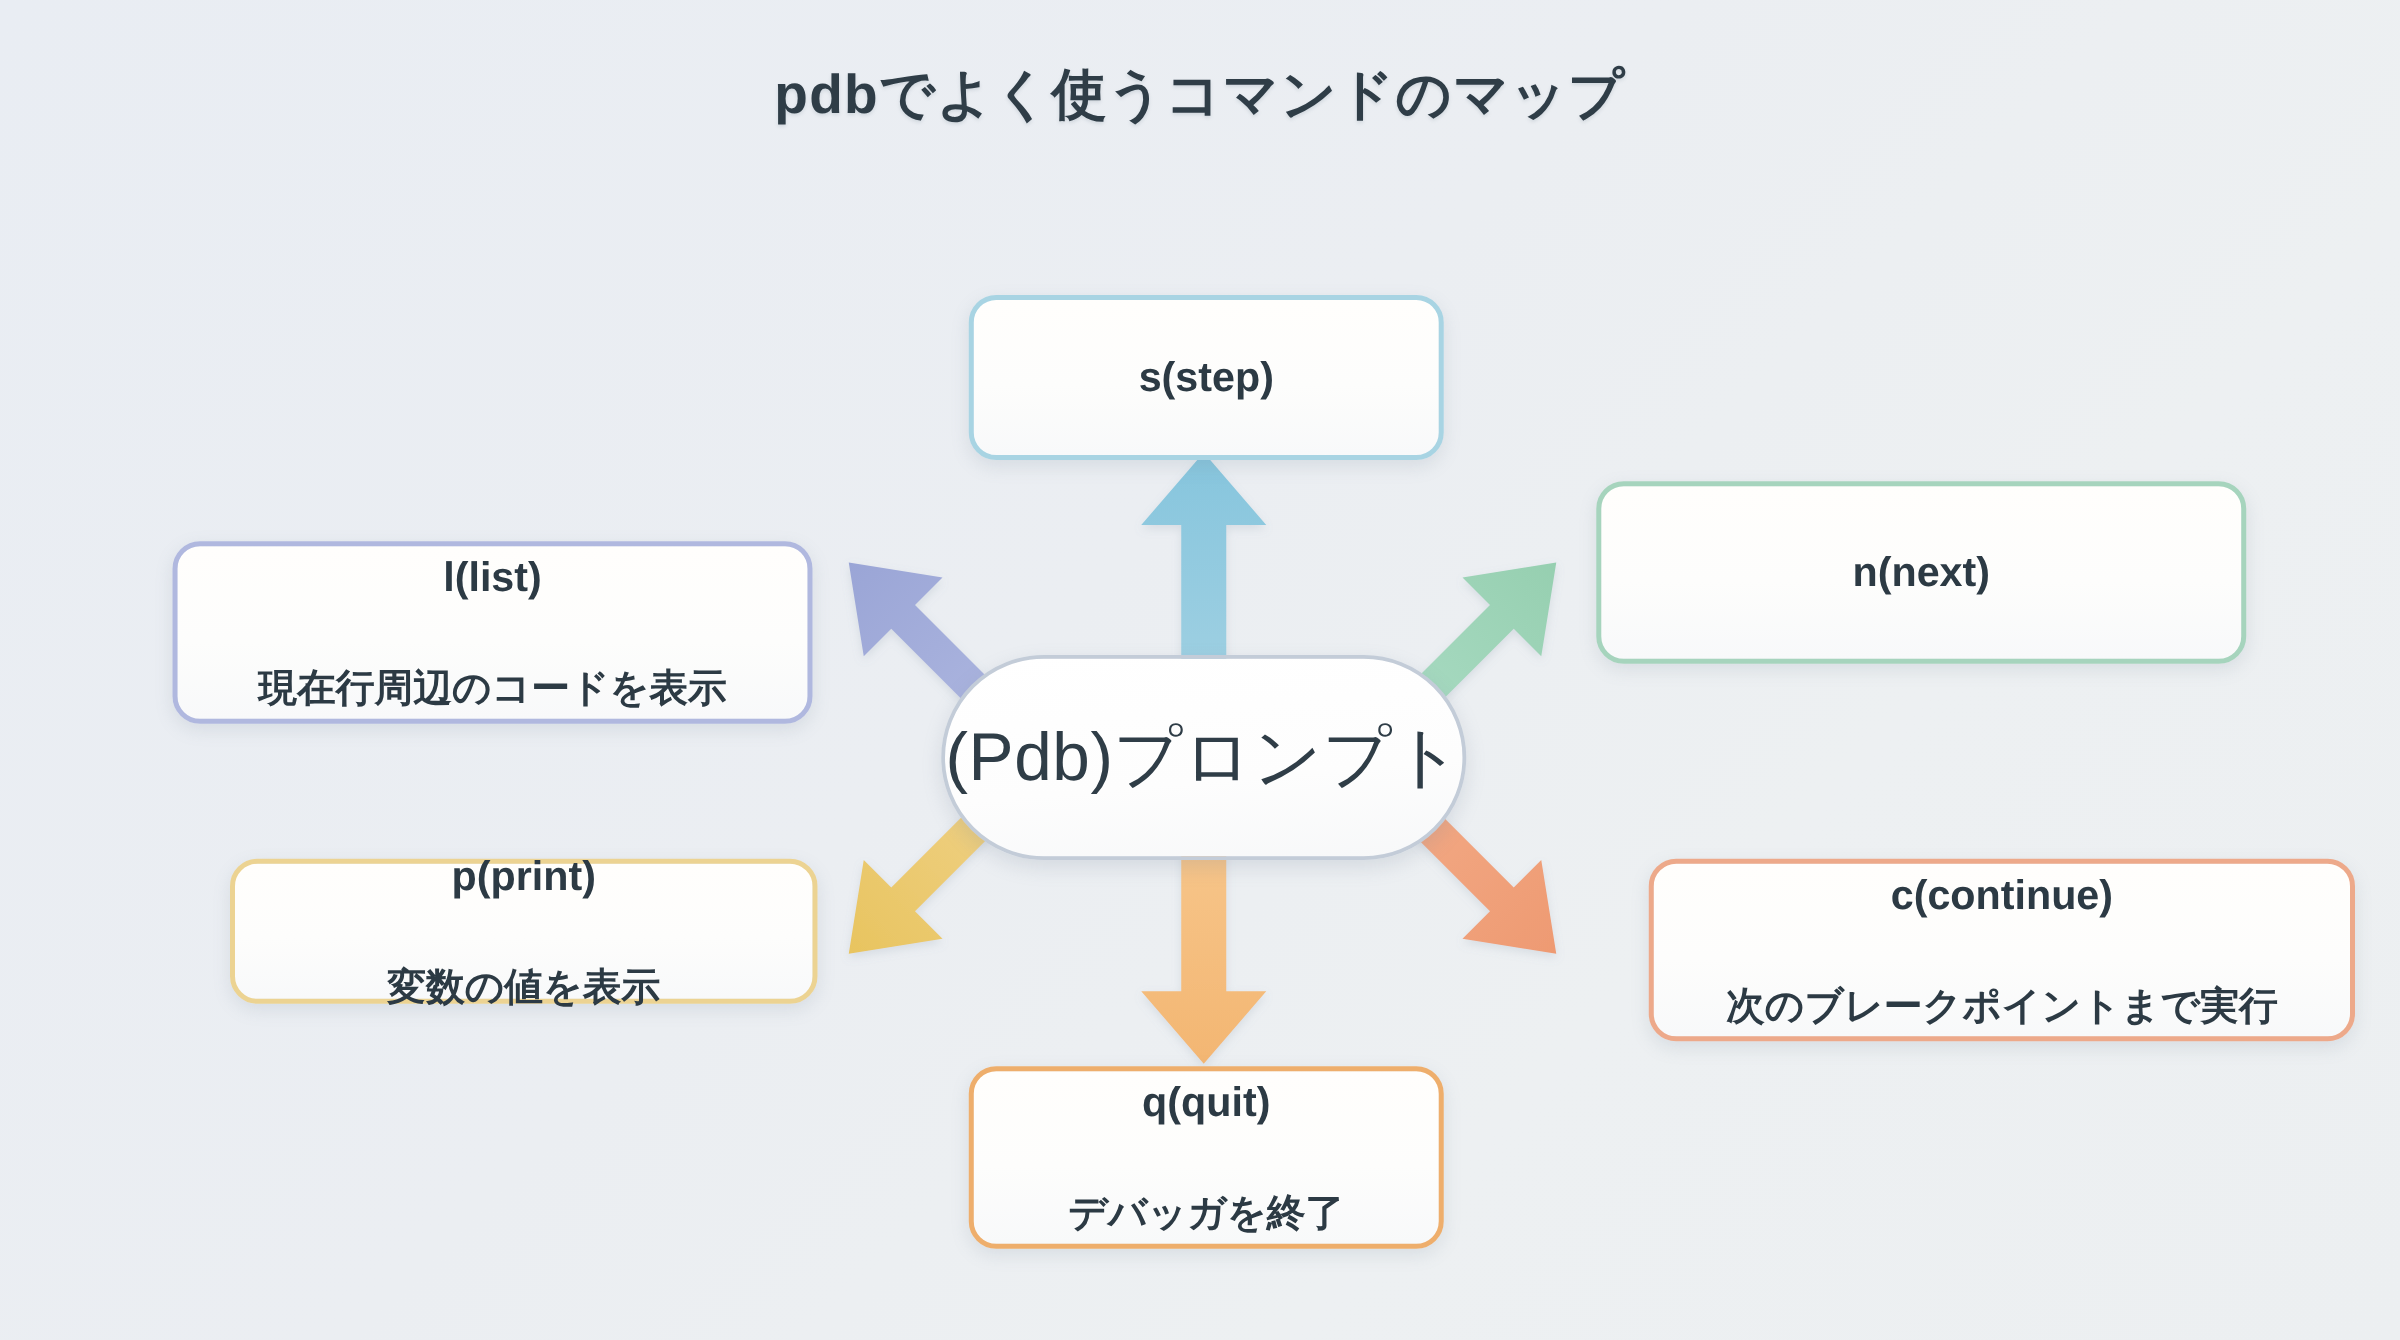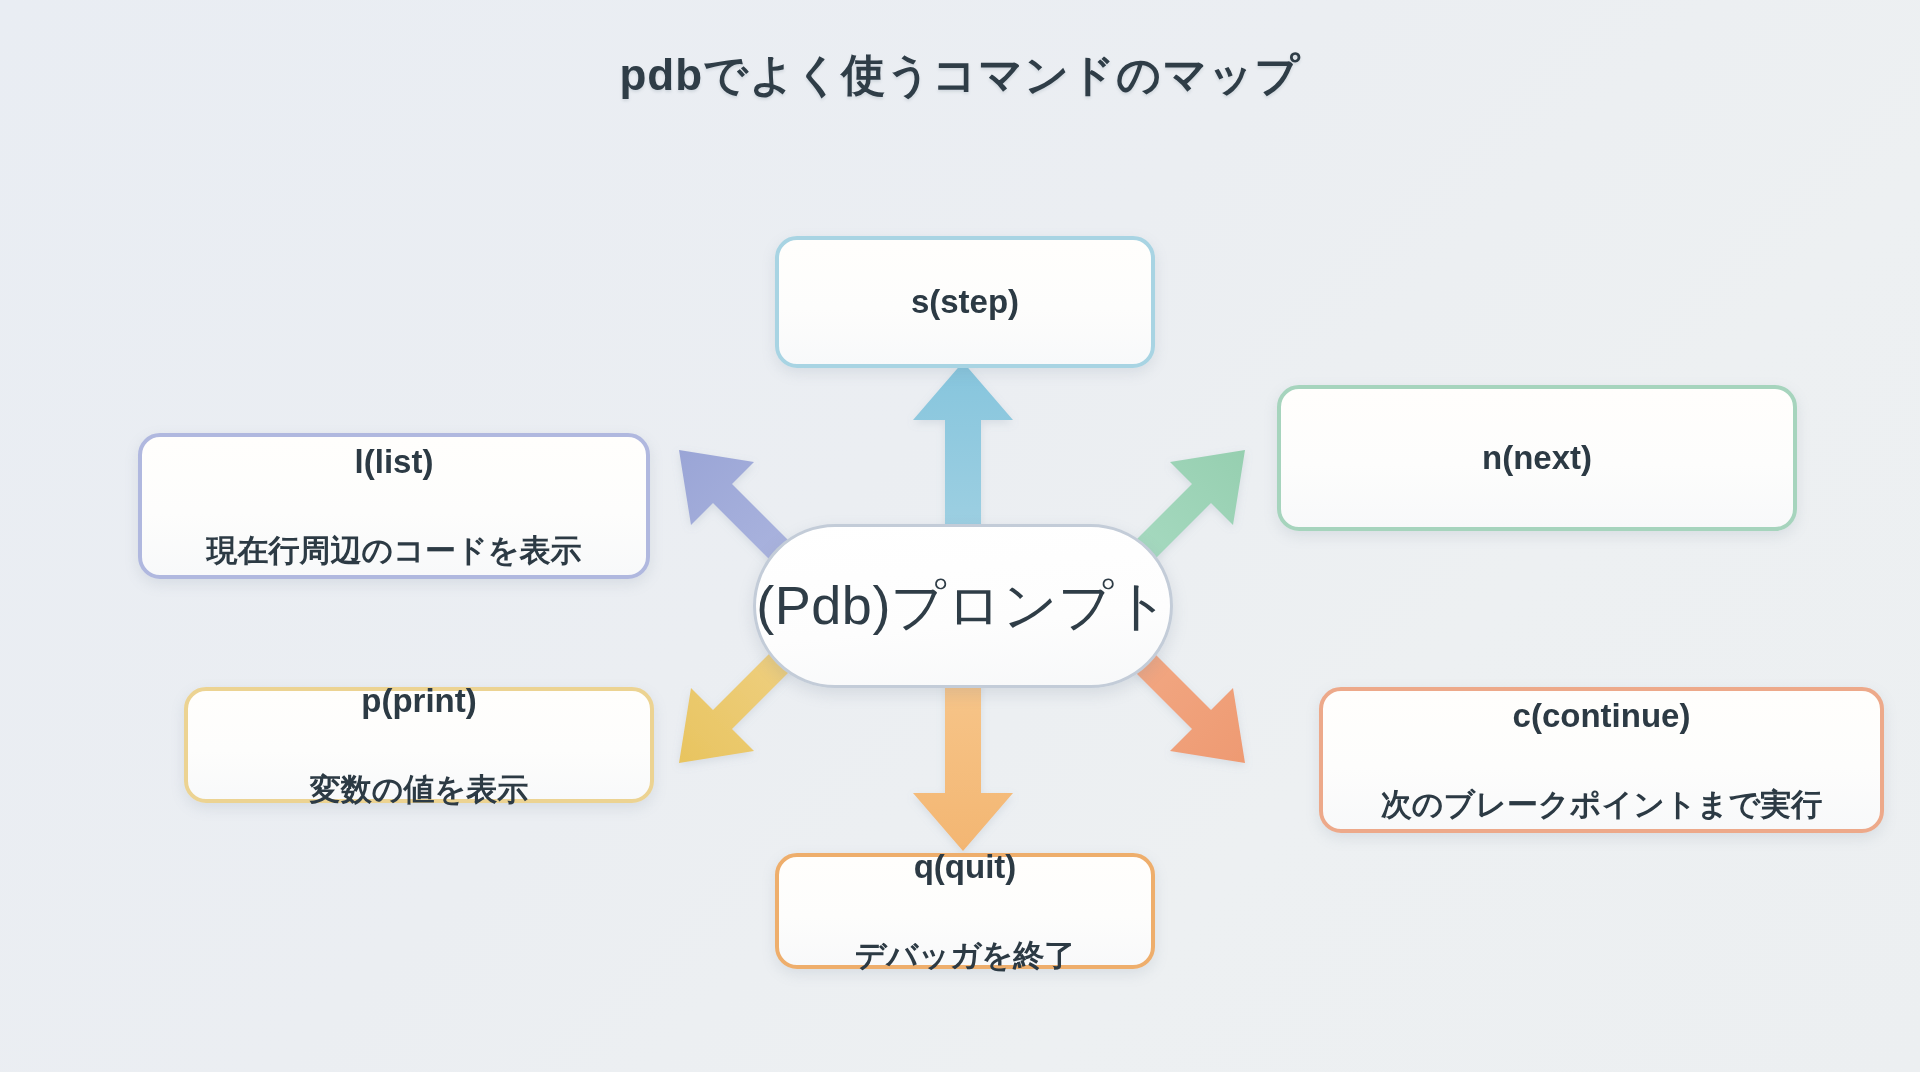--- a/index.html
+++ b/index.html
@@ -100,21 +100,21 @@
     white-space: nowrap;
     margin-top: 2px;
   }
 
   
   #node-step   { left: 775px;  top: 236px; width: 380px; height: 132px; }
   #node-list   { left: 138px;  top: 385px; width: 512px; height: 146px; margin-top: 48px; }
   #node-next   { left: 1277px; top: 385px; width: 520px; height: 146px; }
   #node-print  { left: 184px;  top: 687px; width: 470px; height: 116px; }
   #node-cont   { left: 1275px; top: 687px; width: 565px; height: 146px; margin-left: 44px; }
-  #node-quit   { left: 775px;  top: 853px; width: 380px; height: 116px; }
+  #node-quit   { left: 775px;  top: 853px; width: 380px; height: 146px; }
 </style>
 </head>
 <body>
 
 <div id="canvas">
 
   <div class="title">pdbでよく使うコマンドのマップ</div>
 
   <svg class="arrows" viewBox="0 0 1920 1072" width="1920" height="1072">
     <defs>

